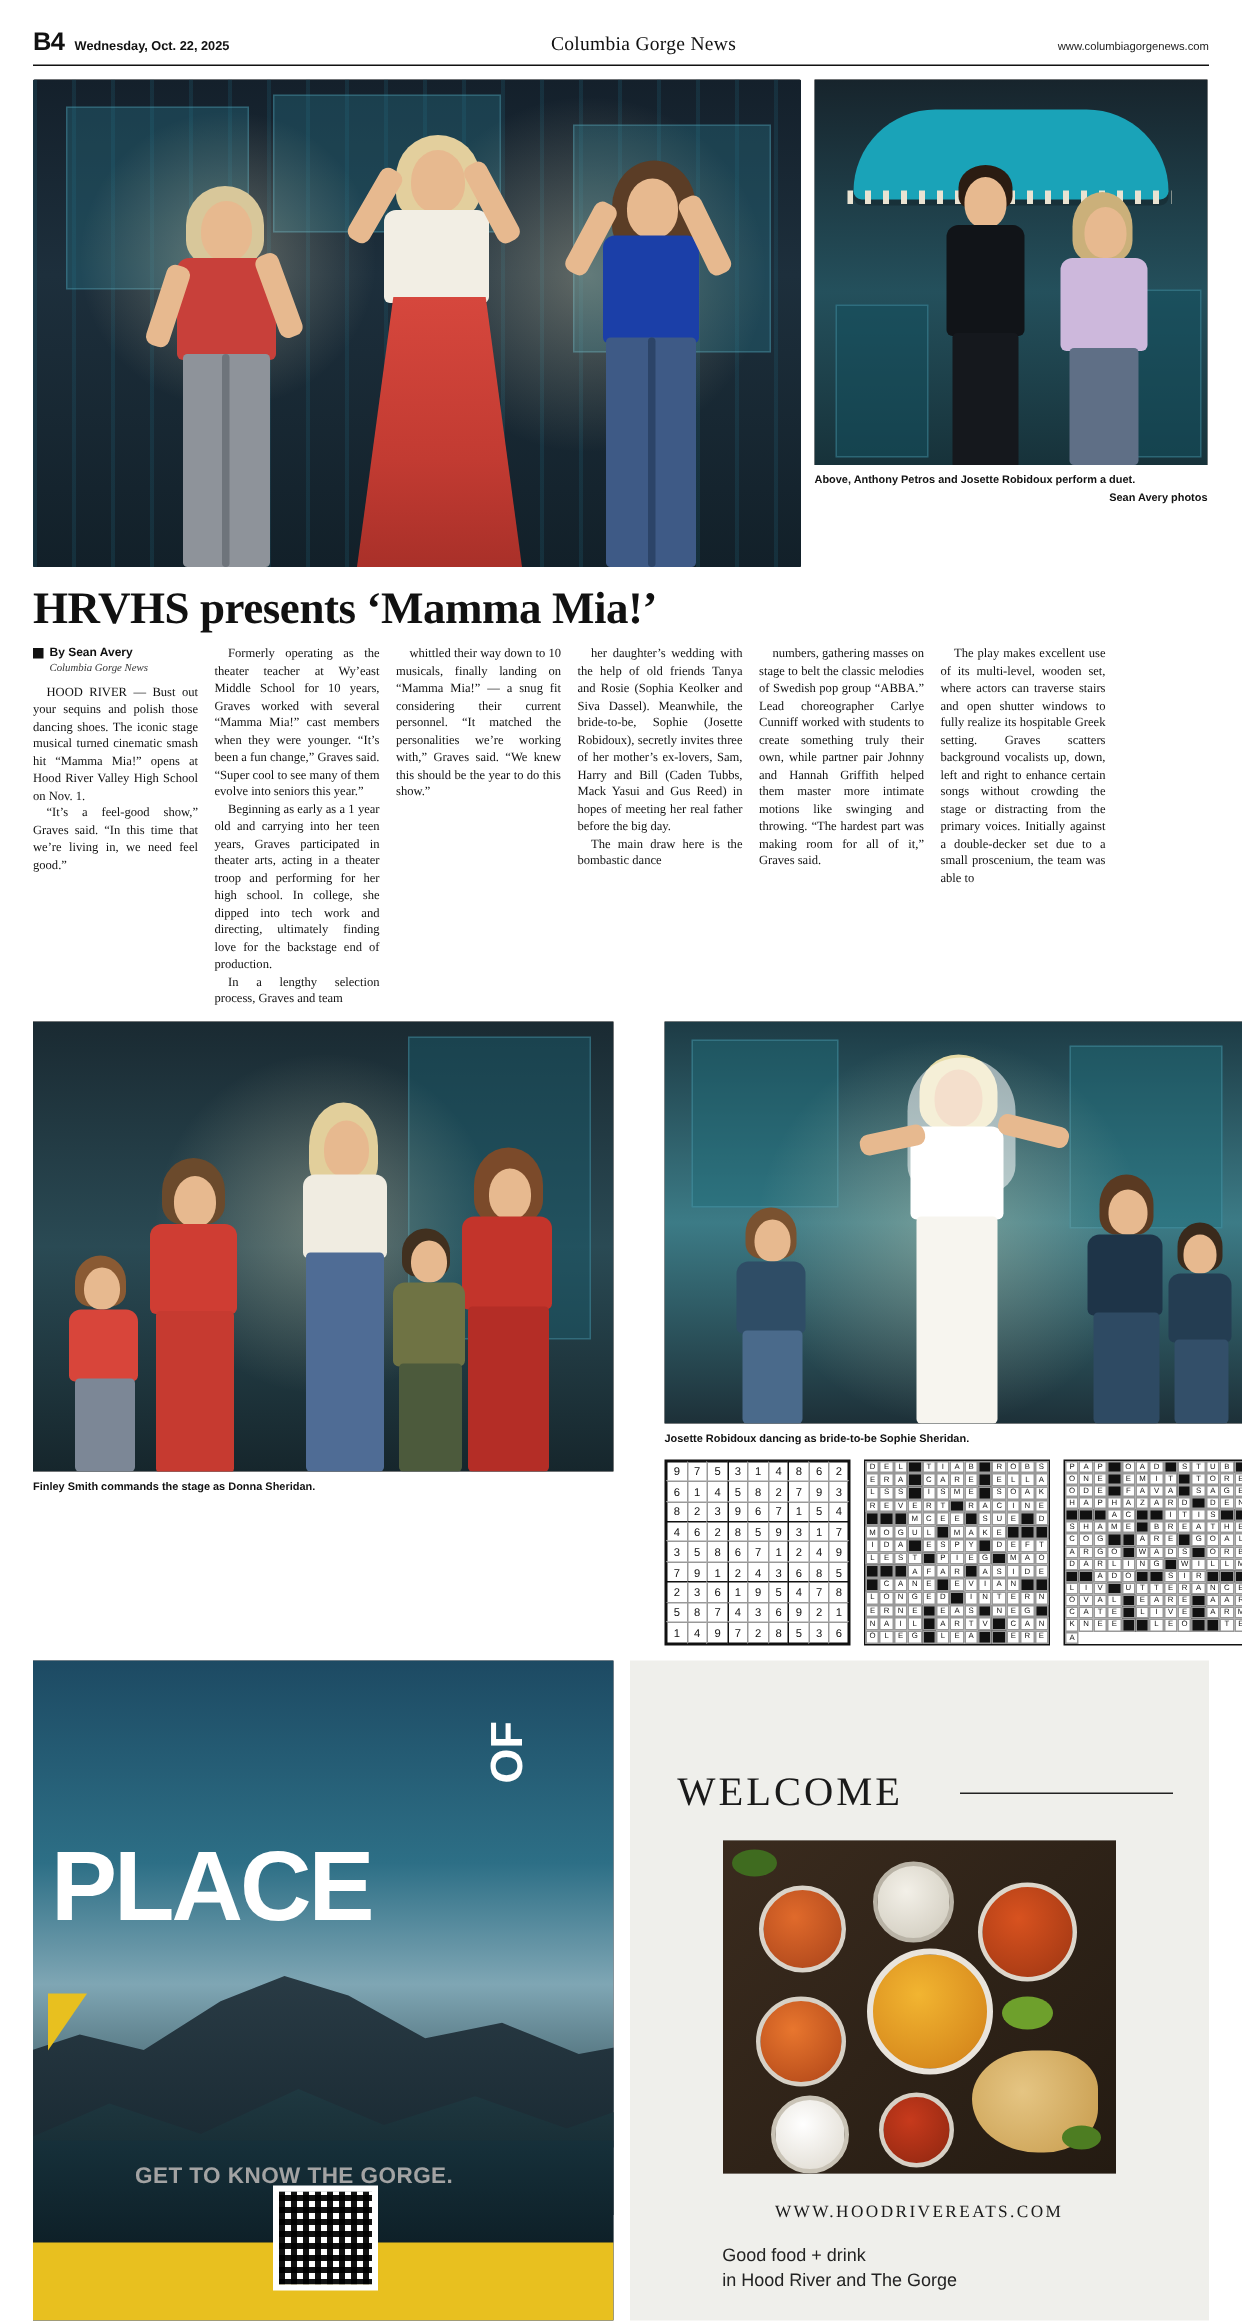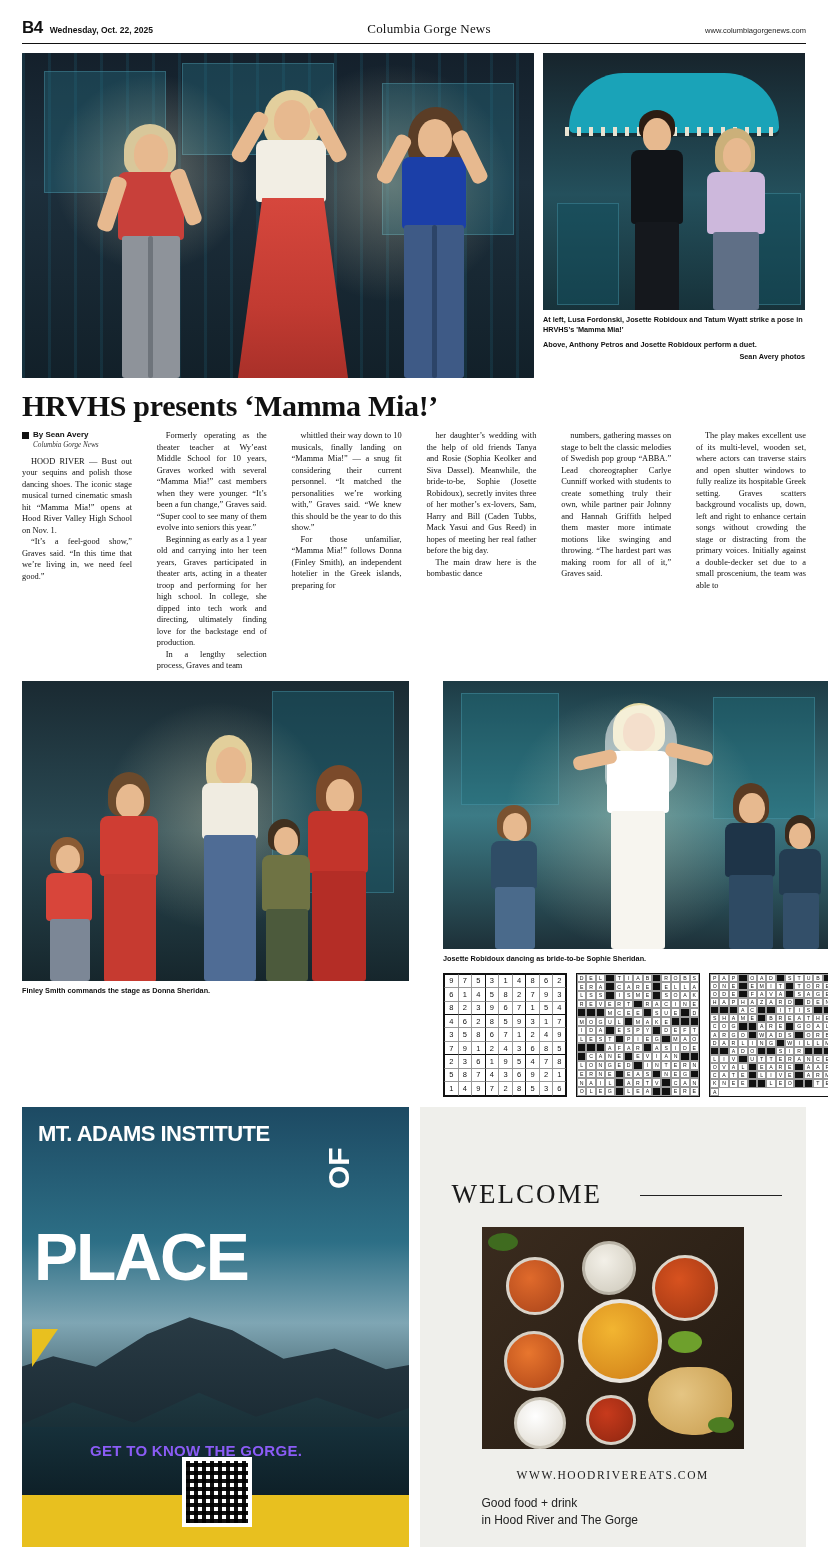--- a/index.html
+++ b/index.html
@@ -161,21 +161,20 @@
     font-weight: bold;
     font-size: 30px;
     letter-spacing: -0.3px;
     margin: 11px 0 7px 0;
   }
 
   
   .story {
     display: flex;
     gap: 11px;
-    justify-content: space-between;
   }
   .col {
     width: 110px;
     font-size: 8.4px;
     line-height: 1.37;
     text-align: justify;
     hyphens: auto;
   }
   .col p {
     margin: 0;
@@ -332,21 +331,21 @@
     position: absolute; left: 10px; top: 222px;
     width: 0; height: 0;
     border-left: 26px solid #e8c01f;
     border-bottom: 38px solid transparent;
   }
   .ad-cta {
     position: absolute; left: 68px; bottom: 88px;
     font-family: "Liberation Sans", sans-serif;
     font-weight: bold;
     font-size: 15px;
-    color: #8b5cf6;
+    color: #a3a3a3;
     letter-spacing: .3px;
   }
   .qr {
     position: absolute; left: 160px; bottom: 20px;
     width: 62px; height: 62px;
     background:
       repeating-linear-gradient(90deg,#111 0 4px,#fff 4px 8px),
       repeating-linear-gradient(0deg,#111 0 4px,#fff 4px 8px);
     background-blend-mode: multiply;
     border: 4px solid #fff;
@@ -475,21 +474,20 @@
           </div>
 
           <div class="fig" style="left:140px;width:100px;height:190px;">
             <div class="hair" style="left:32px;top:8px;width:40px;height:46px;background:#cbb07a;"></div>
             <div class="head" style="left:40px;top:18px;width:28px;height:34px;"></div>
             <div class="torso" style="left:24px;top:52px;width:58px;height:62px;background:#cdb8dc;"></div>
             <div class="legs" style="left:30px;top:112px;width:46px;height:78px;background:#5f6f86;"></div>
           </div>
         </div>
       </div>
-      <div class="cap">At left, Lusa Fordonski, Josette Robidoux and Tatum Wyatt strike a pose in HRVHS's 'Mamma Mia!'</div>
       <div class="cap">Above, Anthony Petros and Josette Robidoux perform a duet.</div>
       <div class="cap-credit">Sean Avery photos</div>
     </div>
   </div>
 
   <div class="headline">HRVHS presents ‘Mamma Mia!’</div>
 
   <div class="story">
 
     <div class="col">
@@ -505,21 +503,20 @@
     </div>
 
     <div class="col">
       <p>Formerly operating as the theater teacher at Wy’east Middle School for 10 years, Graves worked with several “Mamma Mia!” cast members when they were younger. “It’s been a fun change,” Graves said. “Super cool to see many of them evolve into seniors this year.”</p>
       <p>Beginning as early as a 1 year old and carrying into her teen years, Graves participated in theater arts, acting in a theater troop and performing for her high school. In college, she dipped into tech work and directing, ultimately finding love for the backstage end of production.</p>
       <p>In a lengthy selection process, Graves and team</p>
     </div>
 
     <div class="col">
       <p>whittled their way down to 10 musicals, finally landing on “Mamma Mia!” — a snug fit considering their current personnel. “It matched the personalities we’re working with,” Graves said. “We knew this should be the year to do this show.”</p>
-      <p>For those unfamiliar, “Mamma Mia!” follows Donna (Finley Smith), an independent hotelier in the Greek islands, preparing for</p>
     </div>
 
     <div class="col">
       <p>her daughter’s wedding with the help of old friends Tanya and Rosie (Sophia Keolker and Siva Dassel). Meanwhile, the bride-to-be, Sophie (Josette Robidoux), secretly invites three of her mother’s ex-lovers, Sam, Harry and Bill (Caden Tubbs, Mack Yasui and Gus Reed) in hopes of meeting her real father before the big day.</p>
       <p>The main draw here is the bombastic dance</p>
     </div>
 
     <div class="col">
       <p>numbers, gathering masses on stage to belt the classic melodies of Swedish pop group “ABBA.” Lead choreographer Carlye Cunniff worked with students to create something truly their own, while partner pair Johnny and Hannah Griffith helped them master more intimate motions like swinging and throwing. “The hardest part was making room for all of it,” Graves said.</p>
     </div>
@@ -1075,21 +1072,20 @@
   </div>
 
   <div class="ads">
 
     <div class="ad-left">
       <div class="ad-sky"></div>
       <div class="ad-mtn"></div>
       <div class="ad-mtn2"></div>
       <div class="ad-fore"></div>
       <div class="ad-tri"></div>
-      <div class="ad-logo">MT. ADAMS INSTITUTE</div>
       <div class="ad-of">OF</div>
       <div class="ad-place">PLACE</div>
       <div class="ad-bottom-bar"></div>
       <div class="ad-cta">GET TO KNOW THE GORGE.</div>
       <div class="qr"></div>
     </div>
 
     <div class="ad-right">
       <div class="welcome">WELCOME</div>
       <div class="welcome-rule"></div>

